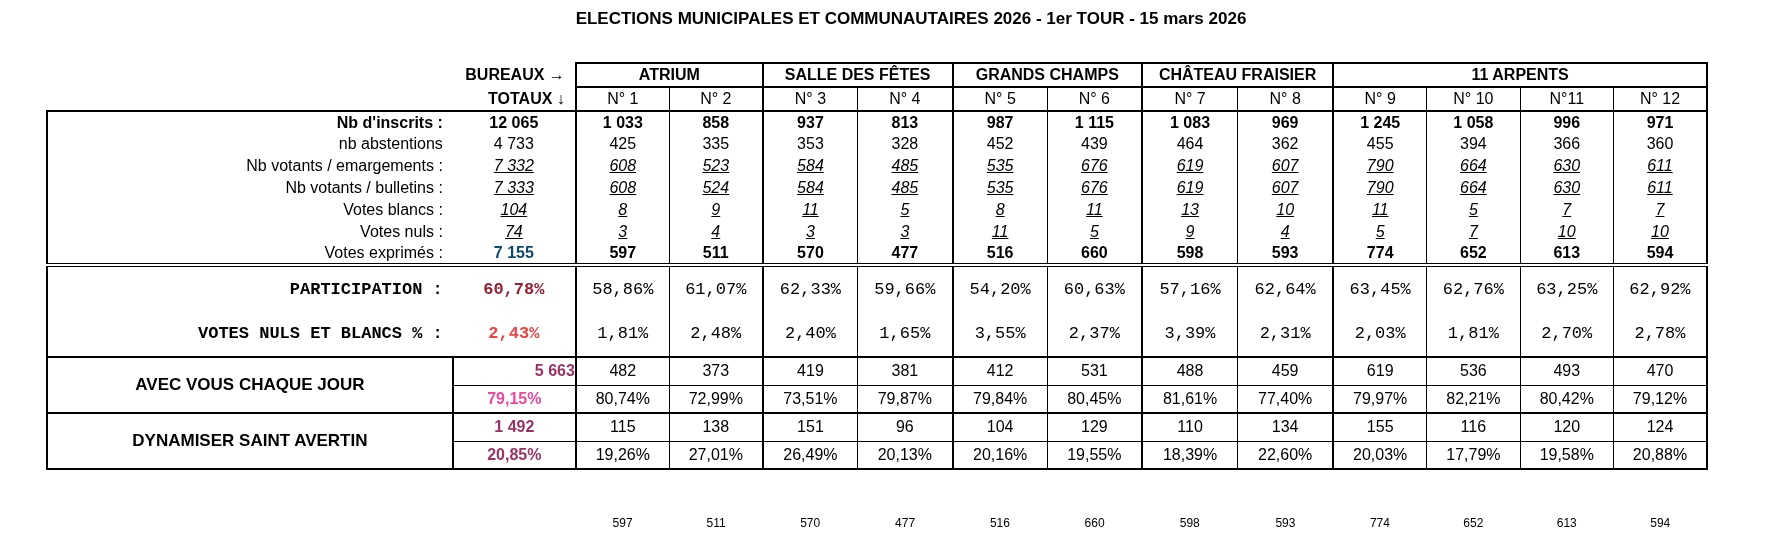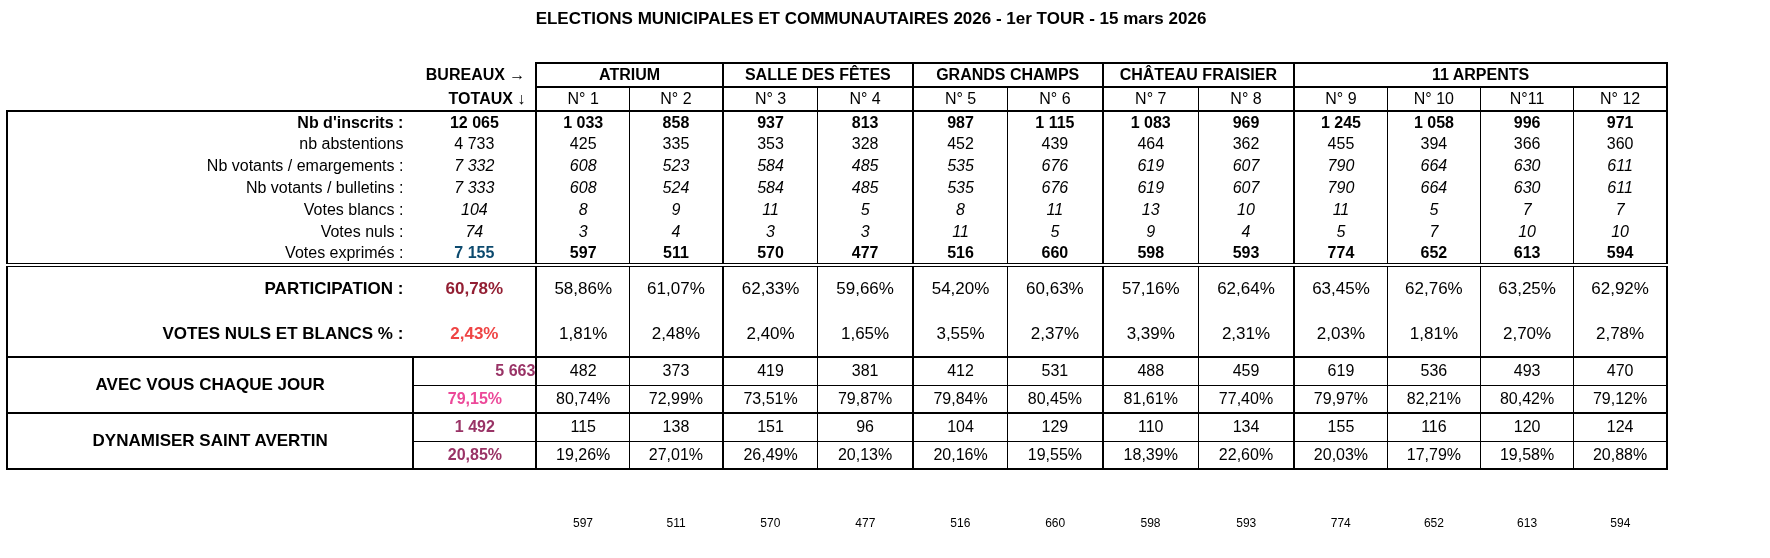--- a/index.html
+++ b/index.html
@@ -1,21 +1,21 @@
 <!DOCTYPE html>
 <html><head>
 <meta charset="utf-8">
 <style>
   * { box-sizing: border-box; }
   html, body { margin: 0; padding: 0; background: #ffffff; }
   body {
     width: 1770px; height: 558px; overflow: hidden;
     font-family: "Liberation Sans", sans-serif; color: #000;
   }
-  .sheet { width: 1668px; height: 558px; }
+  .sheet { width: 1668px; height: 558px; margin-left: 40px; }
   .title {
     width: 1742px; text-align: center; font-weight: bold;
     font-size: 17px; padding-top: 9px;
   }
   table { border-collapse: collapse; table-layout: fixed; margin: 33px 0 0 6px; }
   col.c-label  { width: 428px; }
   col.c-total  { width: 132px; }
   col.c-bureau { width: 98px; }
   td, th {
     padding: 0; height: 22px; font-size: 16px; font-weight: normal;
@@ -30,24 +30,24 @@
 
   .lbl { text-align: right; padding-right: 10px; border-left: 2px solid #000; }
   .val { border-left: 1px solid #000; }
   .val.gl { border-left: 2px solid #000; }
   .gr  { border-right: 2px solid #000; }
 
   tr.first td { border-top: 2px solid #000; }
   tr.lastdata td { border-bottom: 4px double #000; }
   tr.lblbold .lbl { font-weight: bold; padding-left: 39px; }
   tr.style-bold .tot,   tr.style-bold .val   { font-weight: bold; }
-  tr.style-italic .tot, tr.style-italic .val { font-style: italic; }
+  tr.style-italic .tot, tr.style-italic .val { font-style: italic; text-decoration: underline; }
 
   tr.statrow { height: 46px; }
-  tr.statrow td { font-size: 17px; }
+  tr.statrow td { font-size: 17px; font-family: Liberation Mono, monospace; }
   td.slbl { font-weight: bold; font-size: 18px; }
   td.stot { font-weight: bold; }
   tr.statlast td { border-bottom: 2px solid #000; }
 
   tr.candrow { height: 28px; }
   tr.cvotes td { border-bottom: 1px solid #000; }
   tr.cpct td { border-bottom: 2px solid #000; }
   td.clbl {
     text-align: center; padding-right: 0; font-weight: bold; font-size: 17px;
     border-left: 2px solid #000; border-bottom: 2px solid #000 !important;

